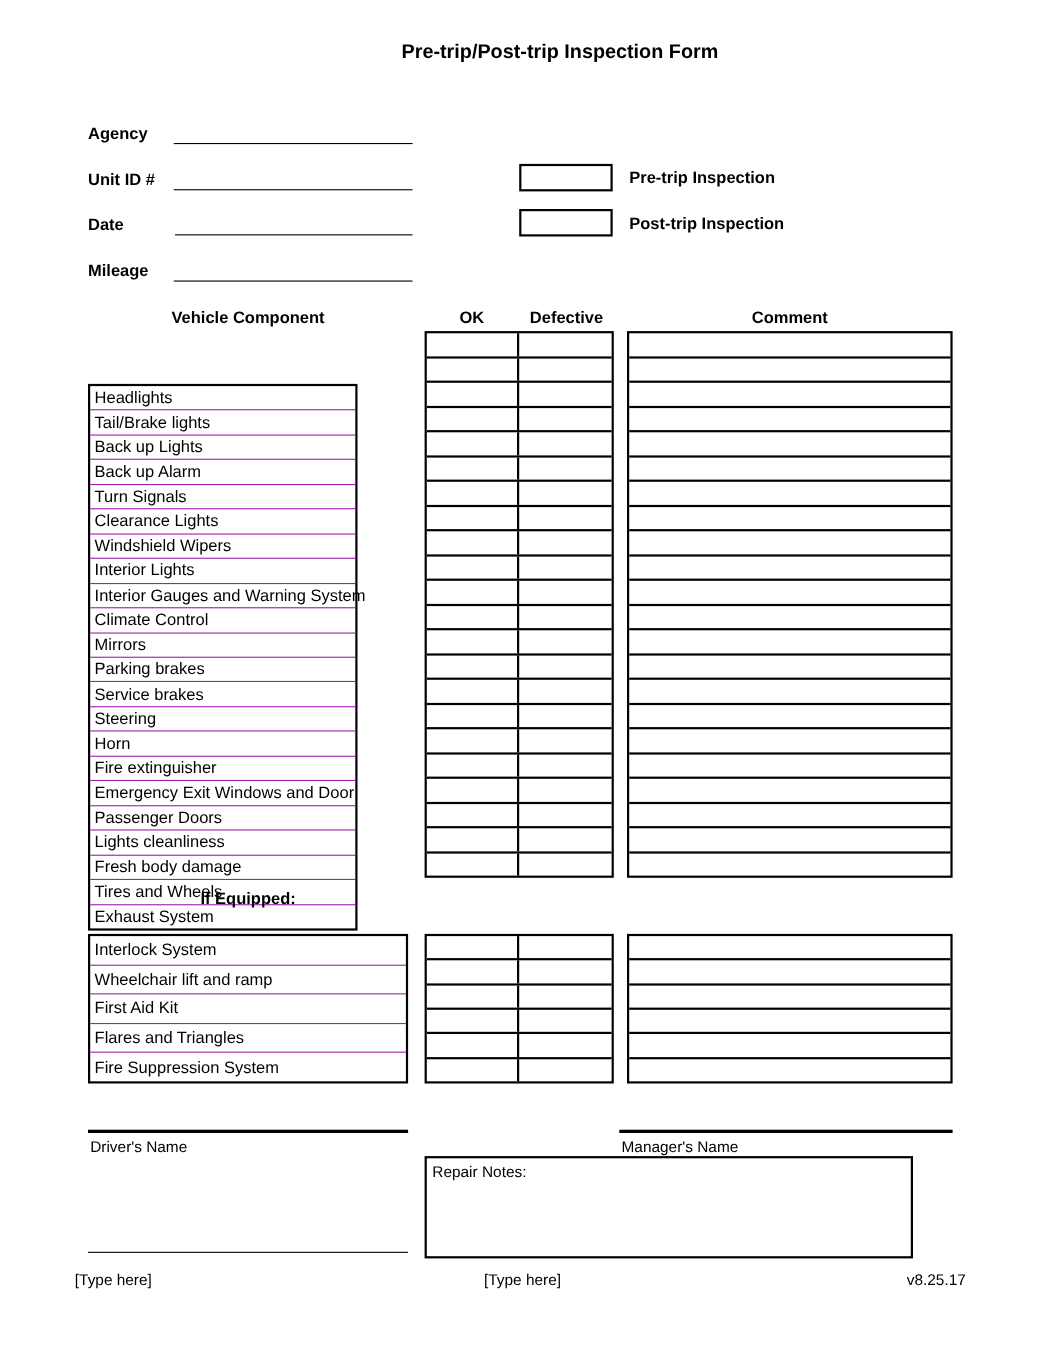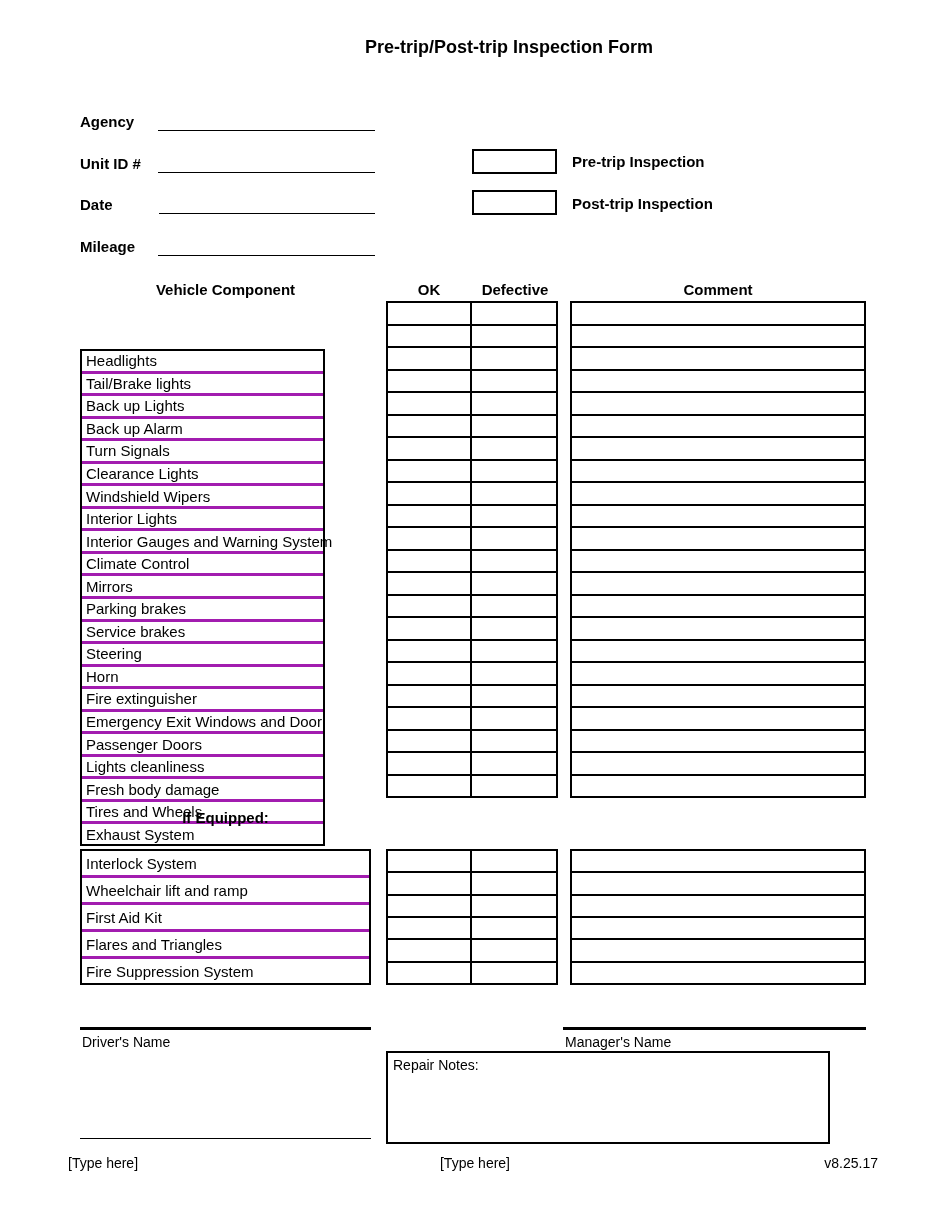--- a/index.html
+++ b/index.html
@@ -17,21 +17,21 @@
   .field-label { font-size:15px; font-weight:bold; }
   .field-line { height:18px; border-bottom:1.5px solid #000; }
 
   .chkbox { width:85px; height:25px; border:2px solid #000; background:#fff; }
   .chklabel { font-size:15px; font-weight:bold; }
 
   .thead { font-size:15px; font-weight:bold; text-align:center; }
 
   .vtable { position:absolute; border:2px solid #000; display:flex; flex-direction:column; background:#fff; }
   .trow { flex:1; display:flex; align-items:center; min-height:0; }
-  .comp-row { border-top:3px solid #a21caf; padding-left:4px; font-size:15px; white-space:nowrap; }
+  .comp-row { border-top:1px solid #a21caf; padding-left:4px; font-size:15px; white-space:nowrap; }
   .comp-row:first-child { border-top:none; }
   .okdef-row { border-top:2px solid #000; }
   .okdef-row:first-child { border-top:none; }
   .cell { height:100%; }
   .ok-cell { width:50%; border-right:2px solid #000; }
   .def-cell { width:50%; }
   .comment-row { border-top:2px solid #000; }
   .comment-row:first-child { border-top:none; }
 
   .sig-line { border-top:3px solid #000; height:0; }

